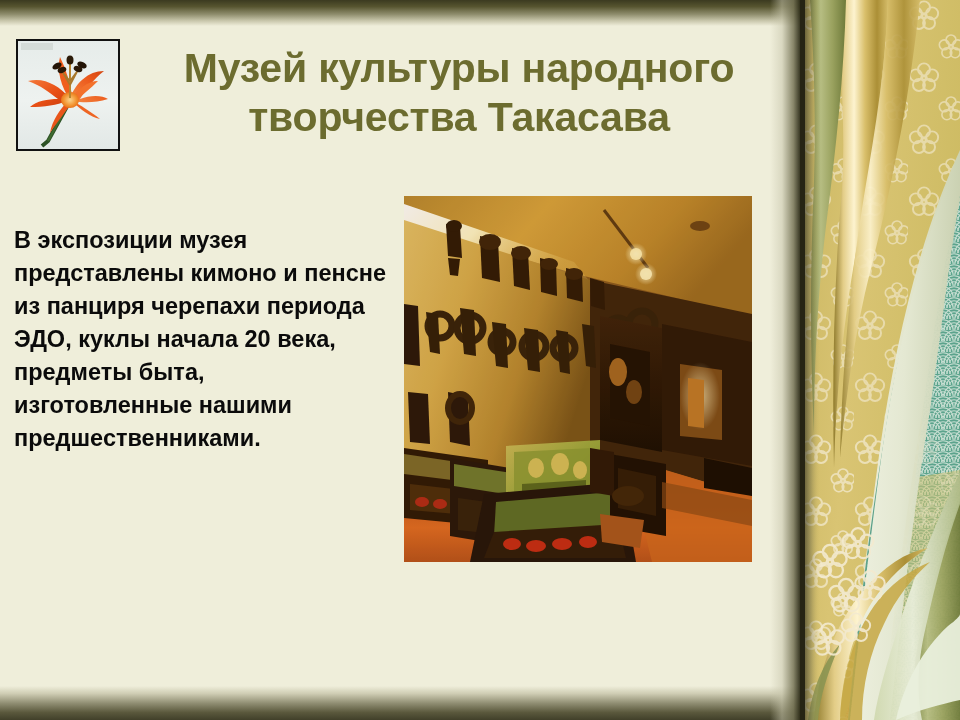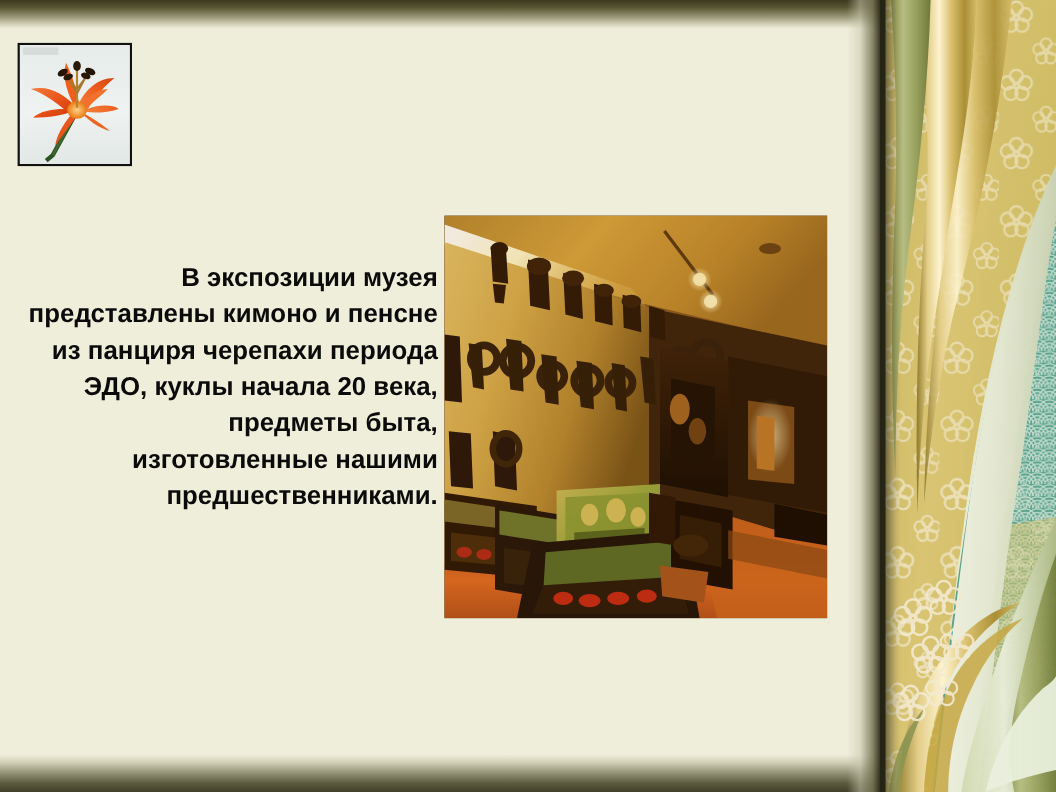--- a/index.html
+++ b/index.html
@@ -93,22 +93,22 @@
     color: #6C6C2F;
     letter-spacing: -0.2px;
   }
 
   
   .body-text {
     position: absolute;
     left: 14px;
     top: 224px;
     width: 372px;
-    margin: 12px;
-    text-align: right;
+    margin: 0;
+    text-align: left;
     font-family: "Liberation Sans", sans-serif;
     font-weight: bold;
     font-size: 23.5px;
     line-height: 33px;
     color: #0b0b0b;
     z-index: 4;
   }
 
   
   .photo {
@@ -189,20 +189,21 @@
           <path d="M52 57 L52 22" stroke="#b8852f" stroke-width="2" fill="none"></path>
           <path d="M52 40 L40 26 M52 40 L63 25 M52 44 L44 30 M52 44 L60 29" stroke="#a8782c" stroke-width="1.6" fill="none"></path>
           <ellipse cx="39" cy="25" rx="5" ry="3" fill="#231406" transform="rotate(-30 39 25)"></ellipse>
           <ellipse cx="64" cy="24" rx="5" ry="3" fill="#231406" transform="rotate(25 64 24)"></ellipse>
           <ellipse cx="44" cy="29" rx="4.5" ry="2.8" fill="#2a1807" transform="rotate(-20 44 29)"></ellipse>
           <ellipse cx="60" cy="28" rx="4.5" ry="2.8" fill="#2a1807" transform="rotate(20 60 28)"></ellipse>
           <ellipse cx="52" cy="19" rx="3.5" ry="4.5" fill="#2b1a08"></ellipse>
         </svg>
       </div>
 
+      <h1 class="title">Музей культуры народного творчества Такасава</h1>
     </div>
 
     <p class="body-text">В экспозиции музея представлены кимоно и пенсне из панциря черепахи периода ЭДО, куклы начала 20 века, предметы быта, изготовленные нашими предшественниками.</p>
 
     <div class="photo">
       <svg width="348" height="366" viewBox="0 0 348 366" aria-hidden="true">
         <defs>
           <linearGradient id="ceil" x1="0" y1="0" x2="1" y2="0.3">
             <stop offset="0%" stop-color="#b8892f"></stop>
             <stop offset="40%" stop-color="#d8a43c"></stop>

